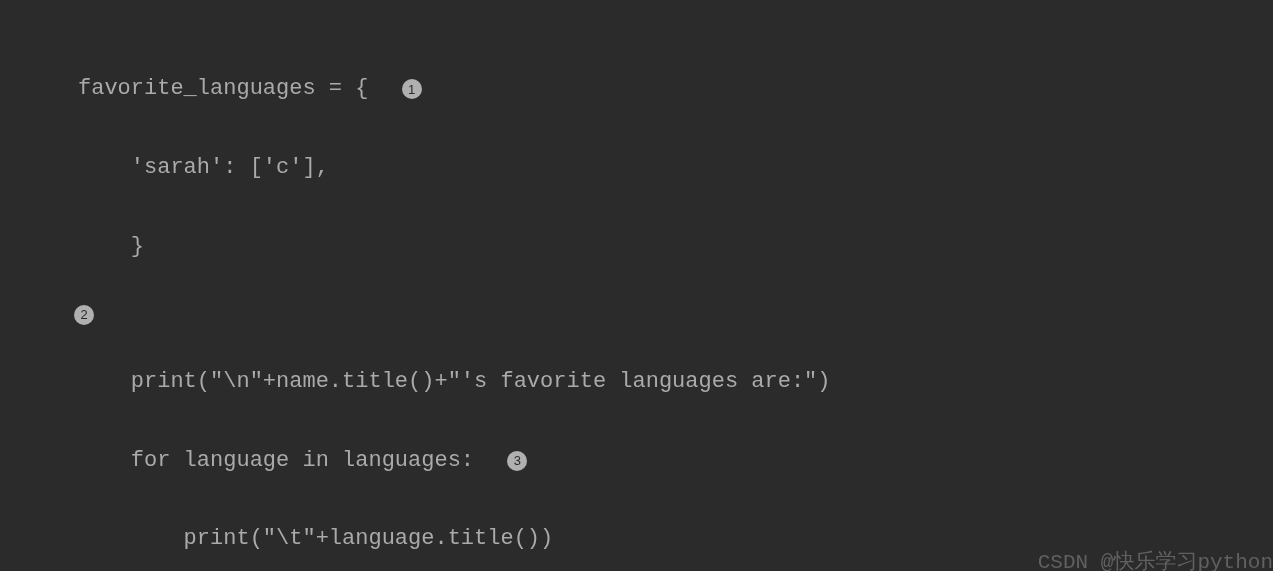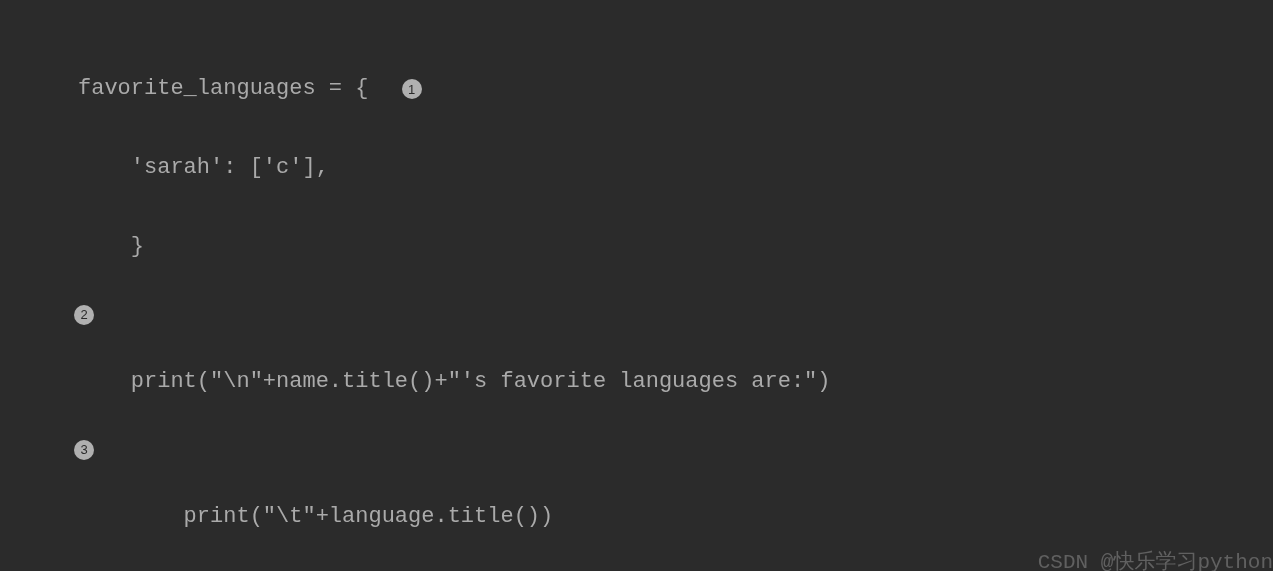--- a/index.html
+++ b/index.html
@@ -65,20 +65,21 @@
   <div class="line">
     <span>    }</span>
   </div>
   <div class="line">
     <span class="circle-num">2</span>
   </div>
   <div class="line">
     <span>    print("\n"+name.title()+"'s favorite languages are:")</span>
   </div>
   <div class="line">
+    <span>    for language in languages: </span>
     <span class="circle-num">3</span>
   </div>
   <div class="line">
     <span>        print("\t"+language.title())</span>
   </div>
 </div>
 
 <div class="watermark">CSDN @快乐学习python</div>
 
 </body></html>

